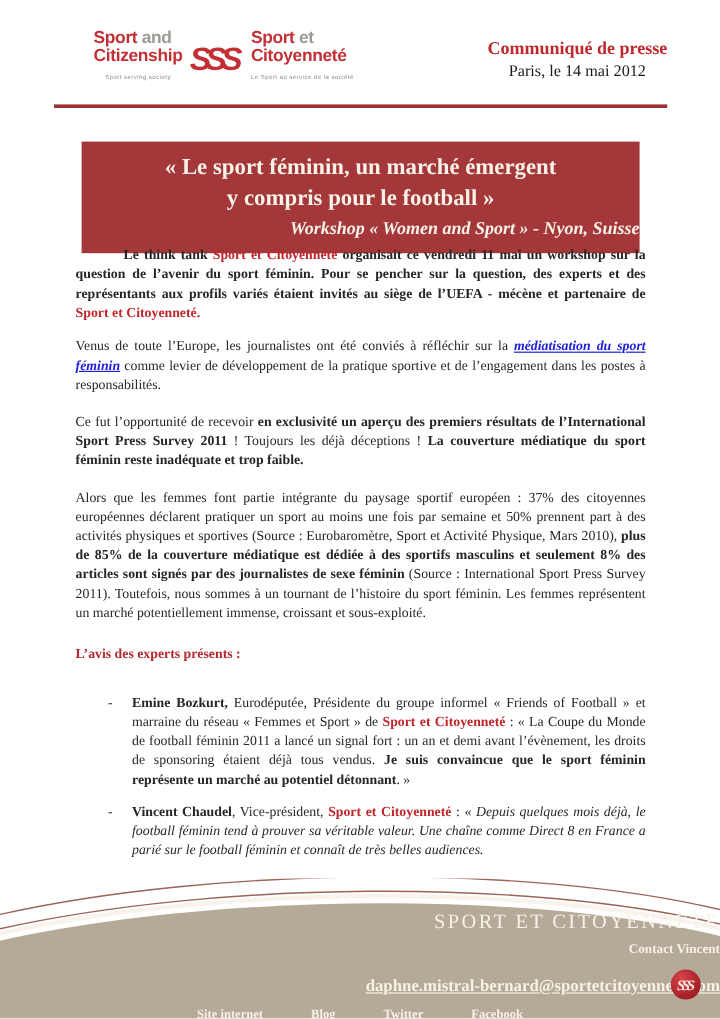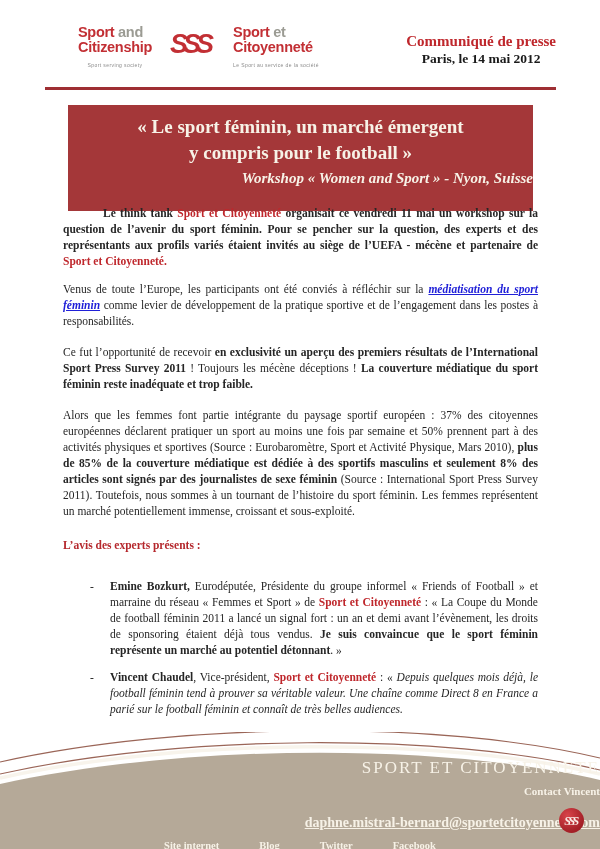--- a/index.html
+++ b/index.html
@@ -2,35 +2,35 @@
 <html style="--logo_red: #c22f34; --logo_gray: #9b9b93; --brand_red: #bf272c; --rule_red: #9e2f33; --banner_red: #a43739; --heading_red: #b5282d; --link_blue: #2020d8; --taupe: #b5a998; --curve_brown: #9a6557; --cream: #f7f2e7; --text: #262626;"><head>
 <meta charset="utf-8">
 <style>
   html,body{margin:0;padding:0;background:#ffffff;}
   .page{position:relative;width:600px;height:849px;background:#fff;overflow:hidden;
         font-family:"Liberation Serif", serif;color:var(--text);}
 
   
   .masthead{position:absolute;top:18px;left:78px;right:44px;display:flex;
             justify-content:space-between;align-items:flex-start;}
-  .logos{display:flex;align-items:flex-start;gap:18px;font-family:"Liberation Sans", sans-serif;}
+  .logos{display:flex;align-items:center;gap:6px;font-family:"Liberation Sans", sans-serif;}
   .logo-block{line-height:15px;font-weight:bold;font-size:14.5px;letter-spacing:-0.3px;margin-top:7px;}
   .logo-block .red{color:var(--logo_red);}
   .logo-block .gray{color:var(--logo_gray);font-weight:bold;}
   .logo-tag{font-size:5px;font-weight:normal;color:#8a8a8a;letter-spacing:.4px;margin-top:3px;text-align:center;}
   .sss-mark{font-style:italic;font-weight:bold;font-size:27px;line-height:40px;
             letter-spacing:-5px;color:var(--logo_red);margin-top:6px;padding-right:6px;}
   .doc-meta{text-align:center;margin-top:14px;}
   .doc-type{color:var(--brand_red);font-weight:bold;font-size:15px;line-height:18px;}
-  .dateline{color:#1a1a1a;font-weight:bold;font-size:13.5px;line-height:18px;}
+  .dateline{color:#1a1a1a;font-weight:normal;font-size:13.5px;line-height:18px;}
 
   .rule{position:absolute;top:87px;left:45px;width:511px;height:3px;background:var(--rule_red);}
 
   
-  .banner{position:absolute;top:105px;left:68px;width:465px;height:106px;box-sizing:border-box;
+  .banner{position:absolute;top:118px;left:68px;width:465px;height:93px;box-sizing:border-box;
           background:var(--banner_red);color:var(--cream);text-align:center;padding-top:9px;}
   .banner-title{font-weight:bold;font-size:19px;line-height:26px;}
   .banner-sub{font-weight:bold;font-style:italic;font-size:15px;line-height:22px;margin-top:1px;text-align:right;}
 
   
   .content{position:absolute;top:205px;left:63px;width:475px;}
   .p{font-size:11.5px;line-height:16px;text-align:justify;margin:0 0 13px 0;}
   .p.lead{text-indent:40px;margin-bottom:12px;}
   .p.gap-lg{margin-bottom:15px;}
   .b{font-weight:bold;}
@@ -90,22 +90,22 @@
   <div class="rule"></div>
 
   <div class="banner">
     <div class="banner-title">« Le sport féminin, un marché émergent</div>
     <div class="banner-title">y compris pour le football »</div>
     <div class="banner-sub">Workshop « Women and Sport » - Nyon, Suisse</div>
   </div>
 
   <main class="content">
     <p class="p lead"><span class="b">Le think tank </span><span class="brand">Sport et Citoyenneté</span><span class="b"> organisait ce vendredi 11 mai un workshop sur la question de l’avenir du sport féminin. Pour se pencher sur la question, des experts et des représentants aux profils variés étaient invités au siège de l’UEFA - mécène et partenaire de </span><span class="brand">Sport et Citoyenneté.</span></p>
-    <p class="p gap-lg"><span>Venus de toute l’Europe, les participants ont été conviés à réfléchir sur la </span><span class="link">médiatisation du sport féminin</span><span> comme levier de développement de la pratique sportive et de l’engagement dans les postes à responsabilités.</span></p>
-    <p class="p gap-lg"><span>Ce fut l’opportunité de recevoir </span><span class="b">en exclusivité un aperçu des premiers résultats de l’International Sport Press Survey 2011</span><span> ! Toujours les mécène déceptions ! </span><span class="b">La couverture médiatique du sport féminin reste inadéquate et trop faible.</span></p>
+    <p class="p gap-lg"><span>Venus de toute l’Europe, les journalistes ont été conviés à réfléchir sur la </span><span class="link">médiatisation du sport féminin</span><span> comme levier de développement de la pratique sportive et de l’engagement dans les postes à responsabilités.</span></p>
+    <p class="p gap-lg"><span>Ce fut l’opportunité de recevoir </span><span class="b">en exclusivité un aperçu des premiers résultats de l’International Sport Press Survey 2011</span><span> ! Toujours les déjà déceptions ! </span><span class="b">La couverture médiatique du sport féminin reste inadéquate et trop faible.</span></p>
     <p class="p"><span>Alors que les femmes font partie intégrante du paysage sportif européen : 37% des citoyennes européennes déclarent pratiquer un sport au moins une fois par semaine et 50% prennent part à des activités physiques et sportives (Source : Eurobaromètre, Sport et Activité Physique, Mars 2010), </span><span class="b">plus de 85% de la couverture médiatique est dédiée à des sportifs masculins et seulement 8% des articles sont signés par des journalistes de sexe féminin</span><span> (Source : International Sport Press Survey 2011). Toutefois, nous sommes à un tournant de l’histoire du sport féminin. Les femmes représentent un marché potentiellement immense, croissant et sous-exploité.</span></p>
     <p class="experts-heading">L’avis des experts présents :</p>
 
     <div class="bullet">
       <span class="dash">-</span>
       <p class="p"><span class="b">Emine Bozkurt,</span><span>  Eurodéputée, Présidente du groupe informel « Friends of Football » et marraine du réseau « Femmes et Sport » de </span><span class="brand">Sport et Citoyenneté</span><span> : « La Coupe du Monde de football féminin 2011 a lancé un signal fort : un an et demi avant l’évènement, les droits de sponsoring étaient déjà tous vendus. </span><span class="b">Je suis convaincue que le sport féminin représente un marché au potentiel détonnant</span><span>. »</span></p>
     </div>
     <div class="bullet">
       <span class="dash">-</span>
       <p class="p"><span class="b">Vincent Chaudel</span><span>, Vice-président, </span><span class="brand">Sport et Citoyenneté</span><span> : « </span><span class="i">Depuis quelques mois déjà, le football féminin tend à prouver sa véritable valeur. Une chaîne comme Direct 8 en France a parié sur le football féminin et connaît de très belles audiences.</span></p>

